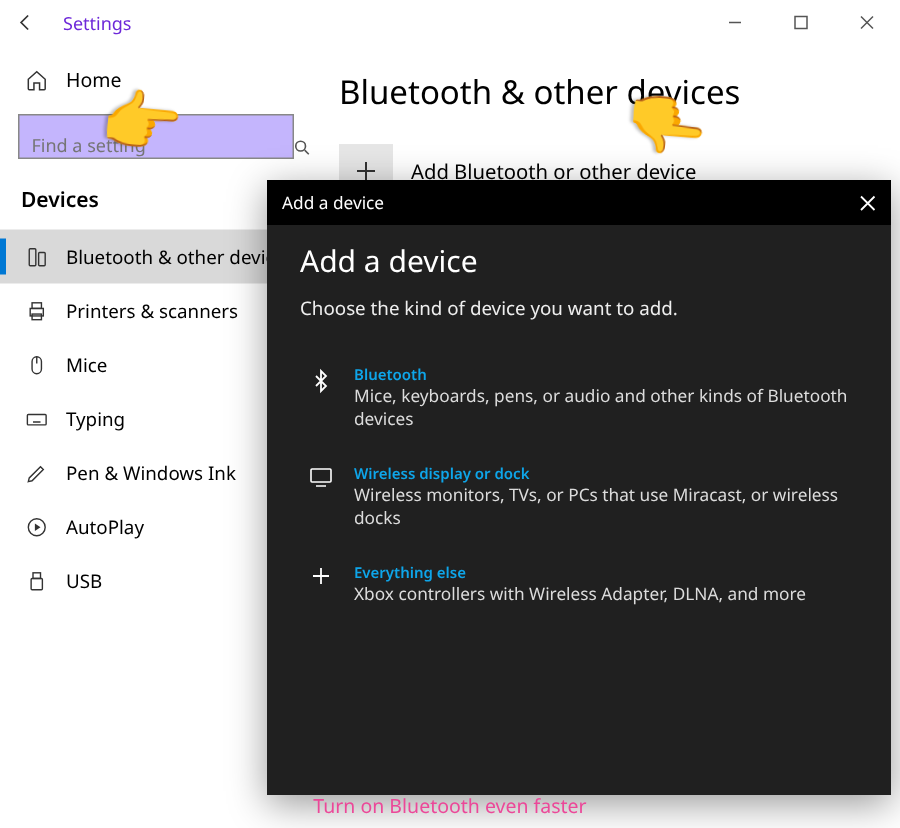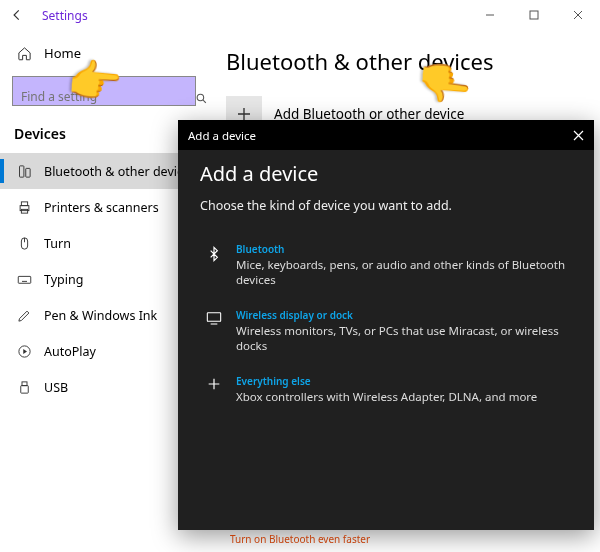--- a/index.html
+++ b/index.html
@@ -35,21 +35,21 @@
 .ov-body { padding: 10px 22px 0 22px; flex: 1; }
 .ov-heading { font-size: 20px; font-weight: 400; margin-bottom: 10px; }
 .ov-sub { font-size: 12.5px; margin-bottom: 18px; color: #eee; }
 .opt { display: flex; align-items: flex-start; padding: 10px 0; }
 .opt .oicon { width: 28px; display: flex; justify-content: center; color: #fff; padding-top: 2px; }
 .opt .otext { flex: 1; margin-left: 8px; }
 .opt .otitle { font-size: 10px; font-weight: 600; color: #0ea5e9; }
 .opt .odesc { font-size: 11.5px; color: #dcdcdc; margin-top: 2px; line-height: 1.3; }
 .ov-footer { padding: 14px 22px 18px 22px; display: flex; justify-content: flex-end; }
 .cancel { background: #4a4a4a; color: #fff; border: 0; font-size: 13px; padding: 8px 40px; }
-.footer-hint { position: absolute; bottom: 6px; left: 50%; transform: translateX(-50%); font-size: 10px; color: #c2410c; }
+.footer-hint { position: absolute; bottom: 6px; left: 50%; transform: translateX(-50%); font-size: 13px; color: #ec4899; }
 .hand { position: absolute; font-size: 44px; line-height: 1; pointer-events: none; filter: drop-shadow(0 2px 1px rgba(0,0,0,.25)); }
 .hand1 { left: 70px; top: 59px; transform: rotate(95deg); }
 .hand2 { left: 420px; top: 60px; transform: rotate(95deg) scaleX(-1); }
 svg { display: block; }
 </style>
 </head>
 <body>
 <div class="window">
 
   <div class="titlebar">
@@ -120,21 +120,21 @@
           </span>
         <span>Printers &amp; scanners</span>
       </div>
       <div class="navitem">
         <span class="icon">
             <svg width="15" height="15" viewBox="0 0 24 24" fill="none" stroke="#333" stroke-width="1.5">
               <rect x="7" y="3" width="10" height="18" rx="5"></rect>
               <line x1="12" y1="3" x2="12" y2="10"></line>
             </svg>
           </span>
-        <span>Turn</span>
+        <span>Mice</span>
       </div>
       <div class="navitem">
         <span class="icon">
             <svg width="15" height="15" viewBox="0 0 24 24" fill="none" stroke="#333" stroke-width="1.5">
               <rect x="2" y="7" width="20" height="11" rx="1"></rect>
               <line x1="6" y1="11" x2="6" y2="11"></line>
               <line x1="10" y1="11" x2="10" y2="11"></line>
               <line x1="14" y1="11" x2="14" y2="11"></line>
               <line x1="8" y1="15" x2="16" y2="15"></line>
             </svg>

